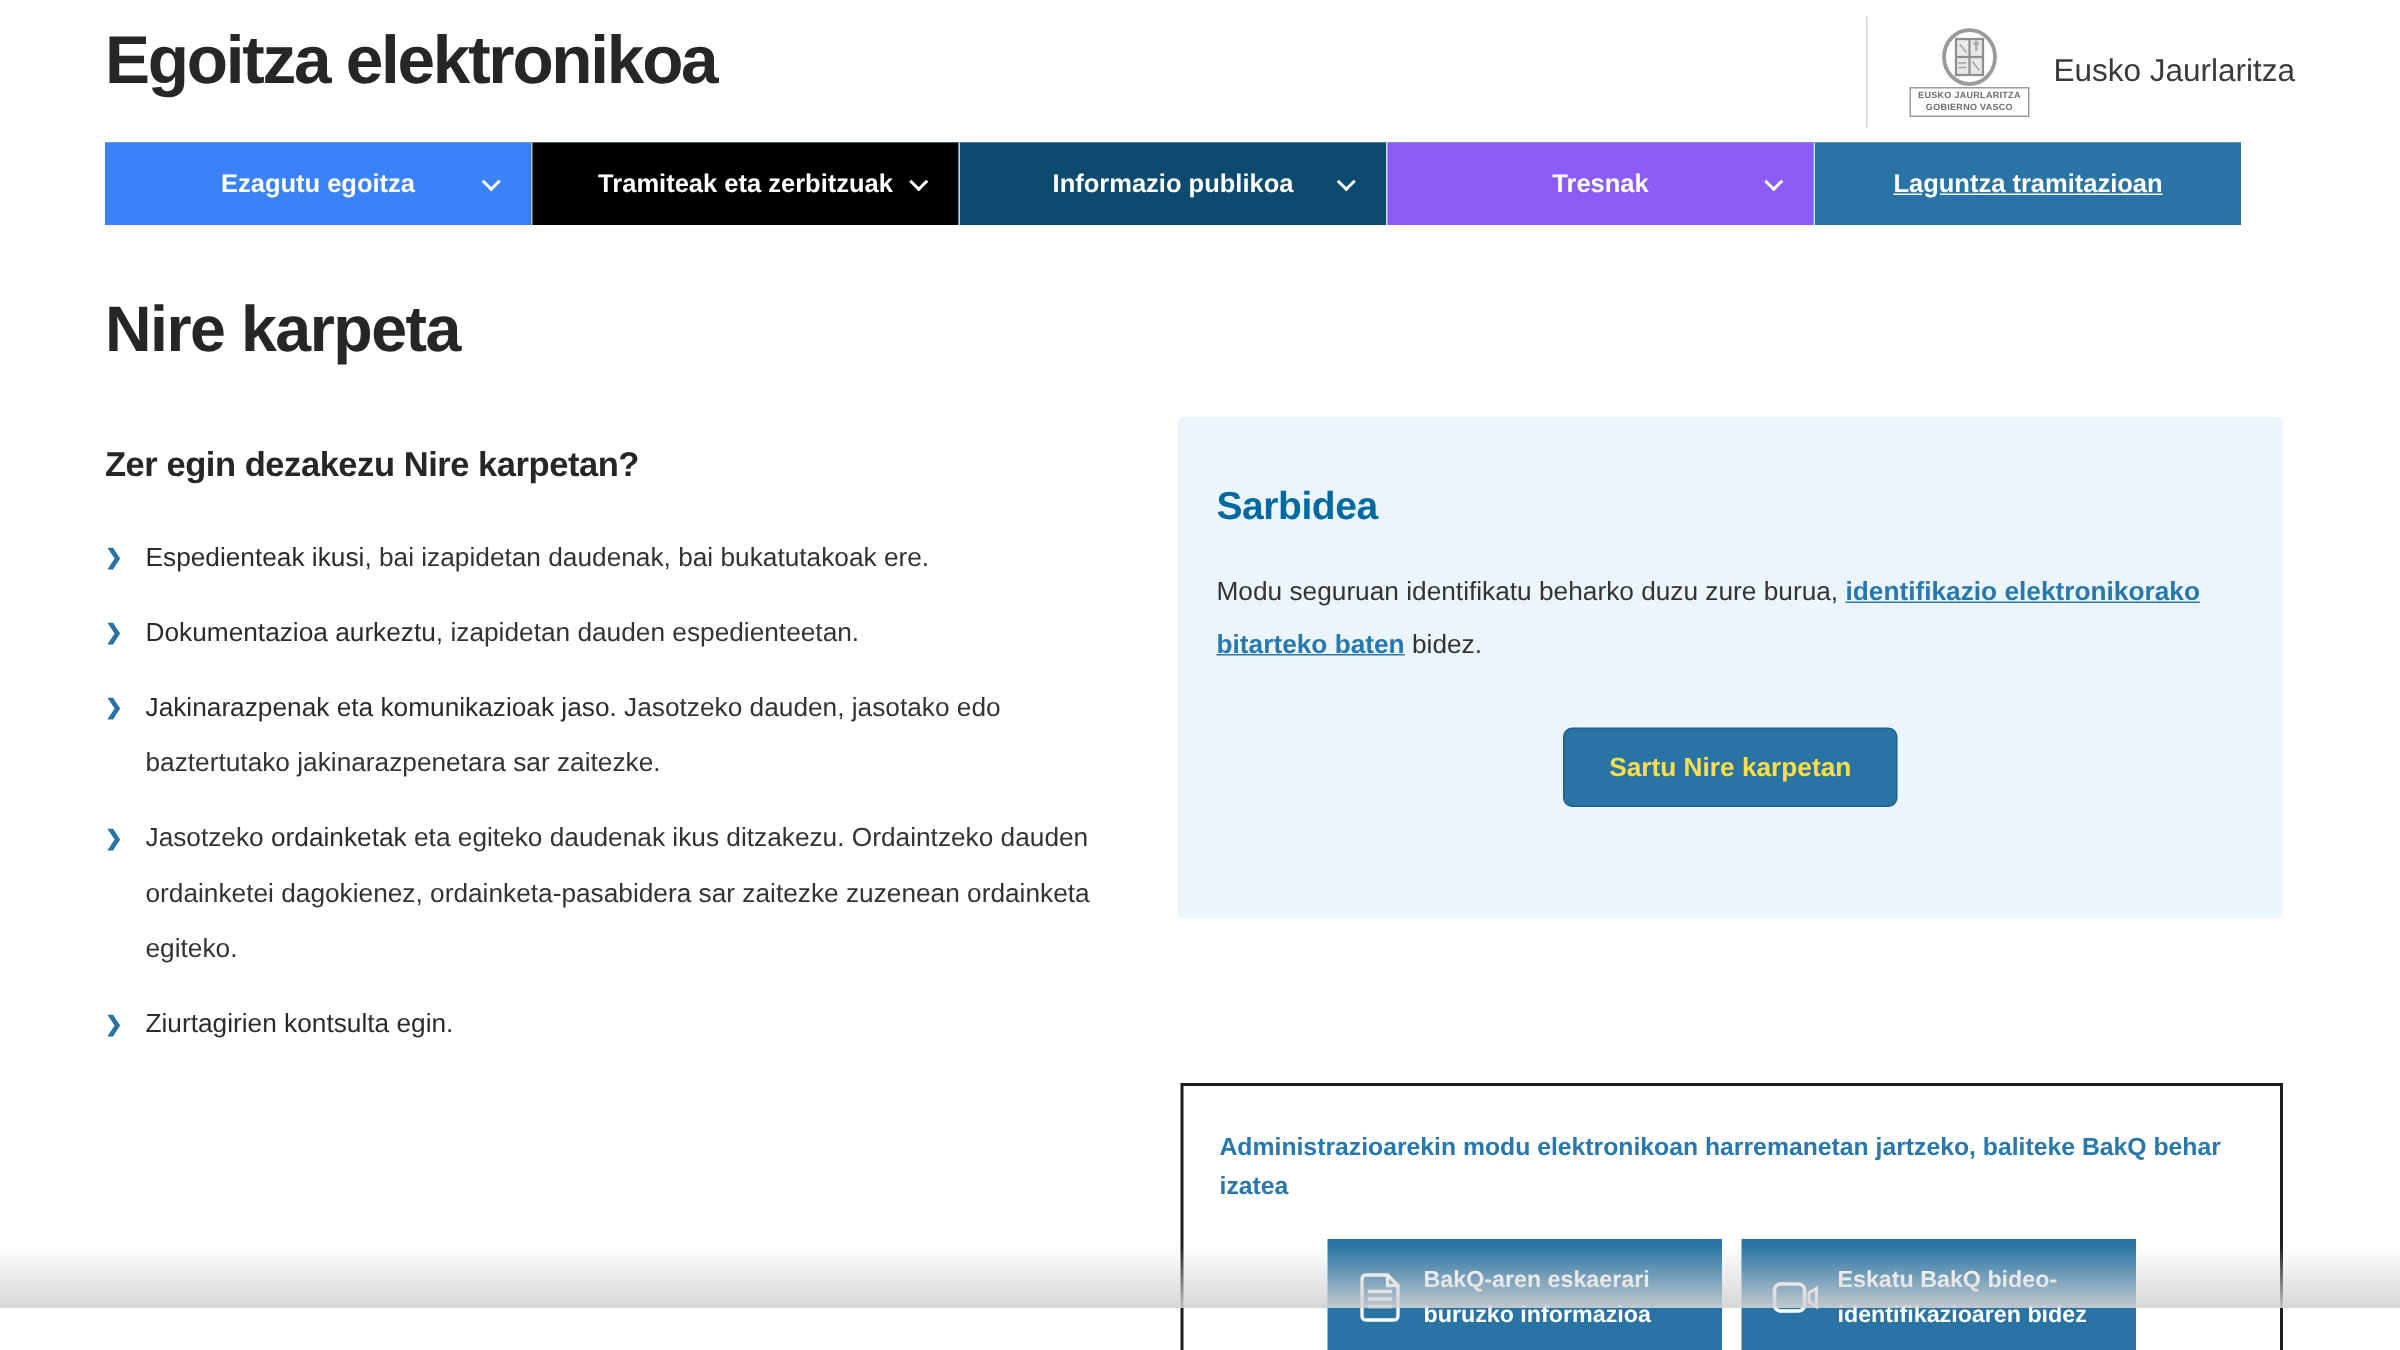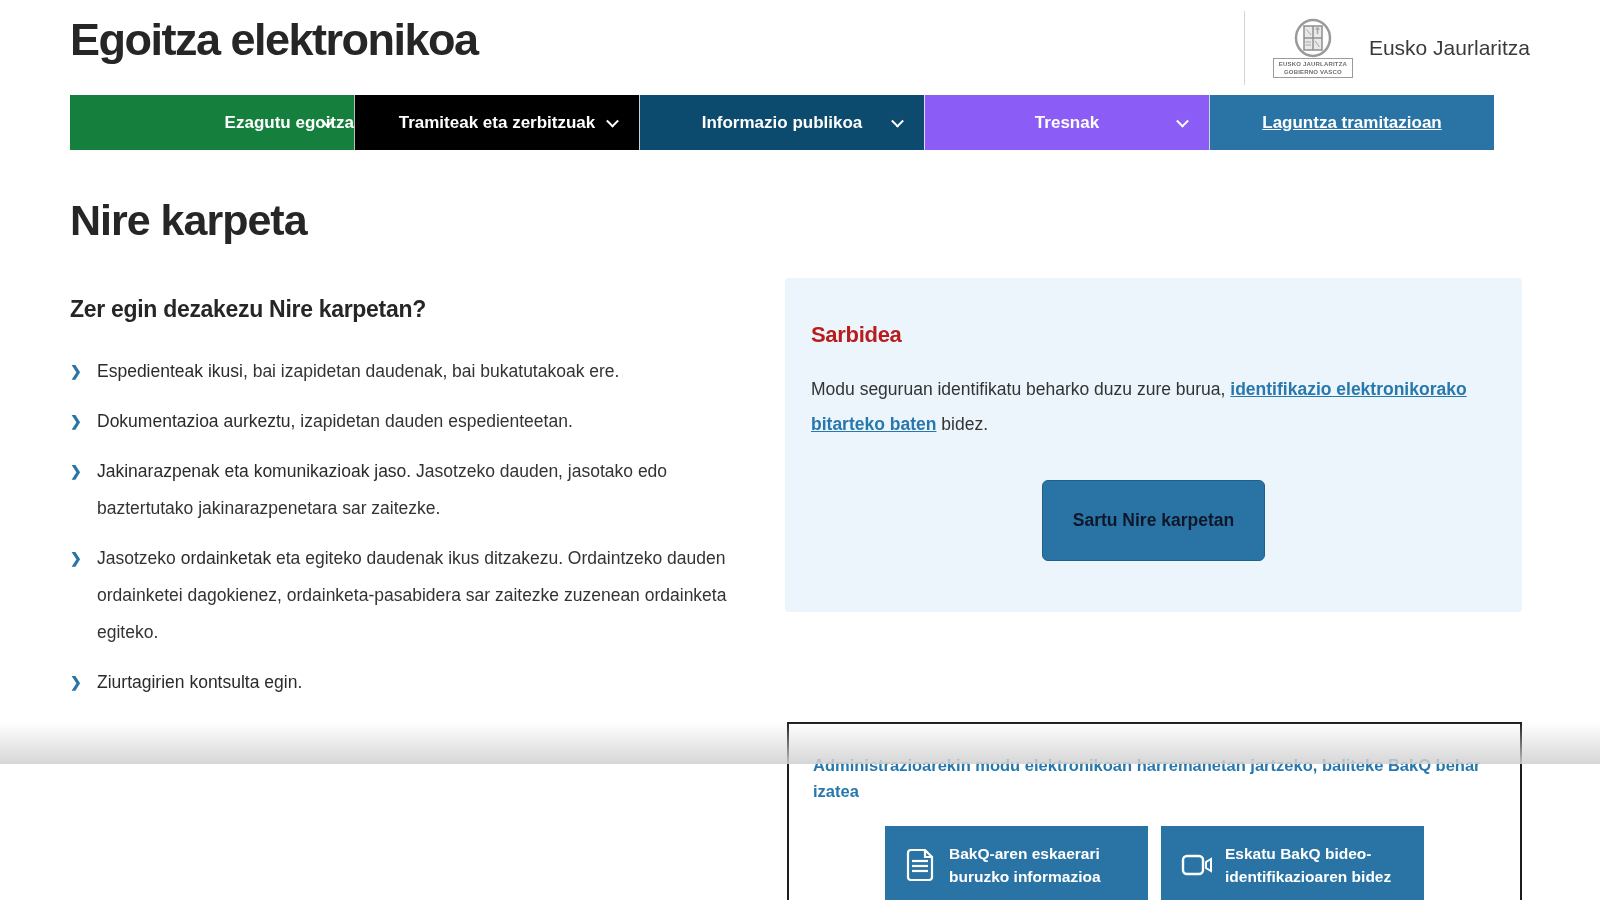--- a/index.html
+++ b/index.html
@@ -1,19 +1,19 @@
 <!DOCTYPE html>
 <html><head>
 <meta charset="utf-8">
 <style>
   * { margin: 0; padding: 0; box-sizing: border-box; }
   html, body { width: 1600px; height: 900px; overflow: hidden; background: #fff; }
   body { font-family: "Liberation Sans", sans-serif; color: #2f2f2f; position: relative; }
 
-  .canvas { position: relative; width: 1600px; height: 764px; background: #fff; }
+  .canvas { position: relative; width: 1600px; height: 872px; background: #fff; }
 
   
   .header { position: absolute; left: 70px; top: 0; width: 1460px; height: 92px; }
   .site-title {
     position: absolute; left: 0; top: 14px;
     font-size: 45px; font-weight: 700; color: #262626; letter-spacing: -1.5px;
   }
   .logo-group { position: absolute; right: 0; top: 8px; height: 80px; display: flex; align-items: center; }
   .logo-divider { width: 1px; height: 74px; background: #d6d6d6; margin-right: 28px; }
   .gov-logo { width: 80px; text-align: center; margin-right: 16px; }
@@ -51,28 +51,28 @@
   .bullet {
     position: absolute; left: 0; top: 0; font-size: 14px; line-height: 37px; font-weight: 700;
   }
   .seg-bold { font-weight: 400; color: #2b2b2b; }
 
   
   .access-box {
     position: absolute; left: 785px; top: 278px; width: 737px; height: 334px;
     border-radius: 4px; padding: 44px 26px 0 26px;
   }
-  .access-title { font-size: 22px; font-weight: 700; color: #b91c1c; letter-spacing: -0.3px; }
+  .access-title { font-size: 26px; font-weight: 700; color: #0369a1; letter-spacing: -0.3px; }
   .access-text { margin-top: 24px; font-size: 17.5px; line-height: 35px; color: #333; }
   .access-link { font-weight: 700; text-decoration: underline; cursor: pointer; }
   .access-btn-row { margin-top: 38px; text-align: center; }
   .primary-btn {
     display: inline-block; border: 1px solid #1f5f8b; border-radius: 6px;
-    color: #0f172a; font-size: 17.5px; font-weight: 700;
-    padding: 29px 30px; cursor: pointer; font-family: "Liberation Sans", sans-serif;
+    color: #fde047; font-size: 17.5px; font-weight: 700;
+    padding: 15px 30px; cursor: pointer; font-family: "Liberation Sans", sans-serif;
   }
 
   
   .bakq-box {
     position: absolute; left: 787px; top: 722px; width: 735px; height: 400px;
     background: #fff; border: 2px solid #1d1d1d; padding: 16px 24px 0 24px;
   }
   .bakq-heading { font-size: 16.5px; font-weight: 700; line-height: 26px; margin-top: 12px; }
   .bakq-btn-row { margin-top: 22px; display: flex; justify-content: center; gap: 13px; }
   .bakq-btn {
@@ -114,21 +114,21 @@
         <div class="logo-caption">
           <div>EUSKO JAURLARITZA</div>
           <div>GOBIERNO VASCO</div>
         </div>
       </div>
       <div class="org-name">Eusko Jaurlaritza</div>
     </div>
   </div>
 
   <nav class="nav" style="background: rgb(42, 116, 165);">
-    <div class="nav-item" style="background: #15803d; justify-content: flex-end;">
+    <div class="nav-item" style="background: #3b82f6;">
       <span>Ezagutu egoitza</span>
       <span class="nav-chevron"></span>
     </div>
     <div class="nav-item" style="background: #000000;">
       <span>Tramiteak eta zerbitzuak</span>
       <span class="nav-chevron"></span>
     </div>
     <div class="nav-item" style="background: #0c4a6e;">
       <span>Informazio publikoa</span>
       <span class="nav-chevron"></span>

